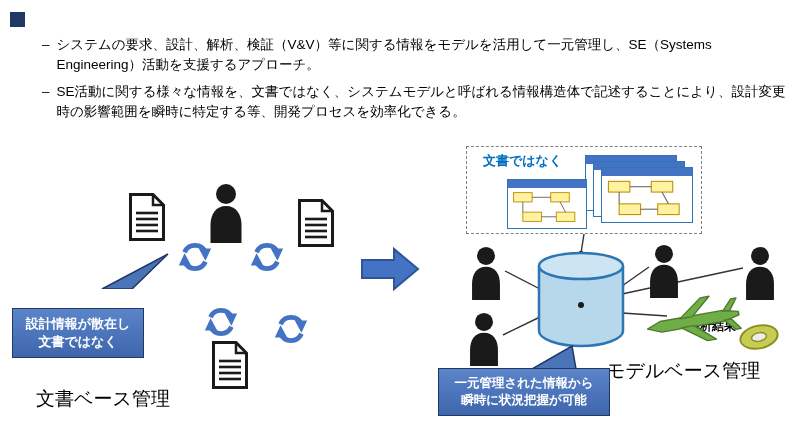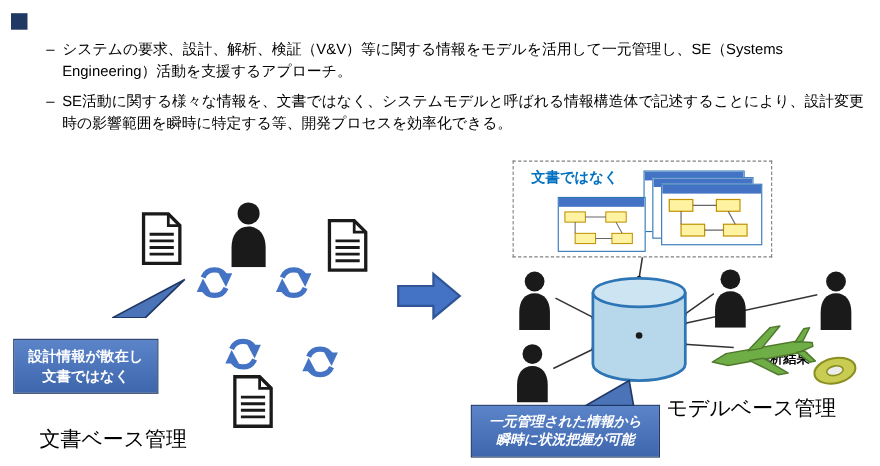--- a/index.html
+++ b/index.html
@@ -272,19 +272,19 @@
           <ellipse cx="24" cy="18" rx="8" ry="4.5" fill="#ECECEC" stroke="#8A8F1F" stroke-width="1.5"></ellipse>
         </g>
       </svg>
   </span>
 
   <span class="icon pointer" style="left:530px;top:345px;width:62px;height:24px;">
     <svg viewBox="0 0 62 24">
         <polygon points="2,24 46,24 42,1" fill="#4a73b8" stroke="#1F3864" stroke-width="1.5"></polygon>
       </svg>
   </span>
-  <div class="callout" style="left:428px;top:368px;width:172px;height:48px;font-size:12.5px;font-style:italic;">
+  <div class="callout" style="left:438px;top:368px;width:172px;height:48px;font-size:12.5px;">
     <div>一元管理された情報から</div>
     <div>瞬時に状況把握が可能</div>
   </div>
   <div class="cluster-label" style="left:606px;top:358px;">モデルベース管理</div>
 
 </div>
 
 </body></html>

